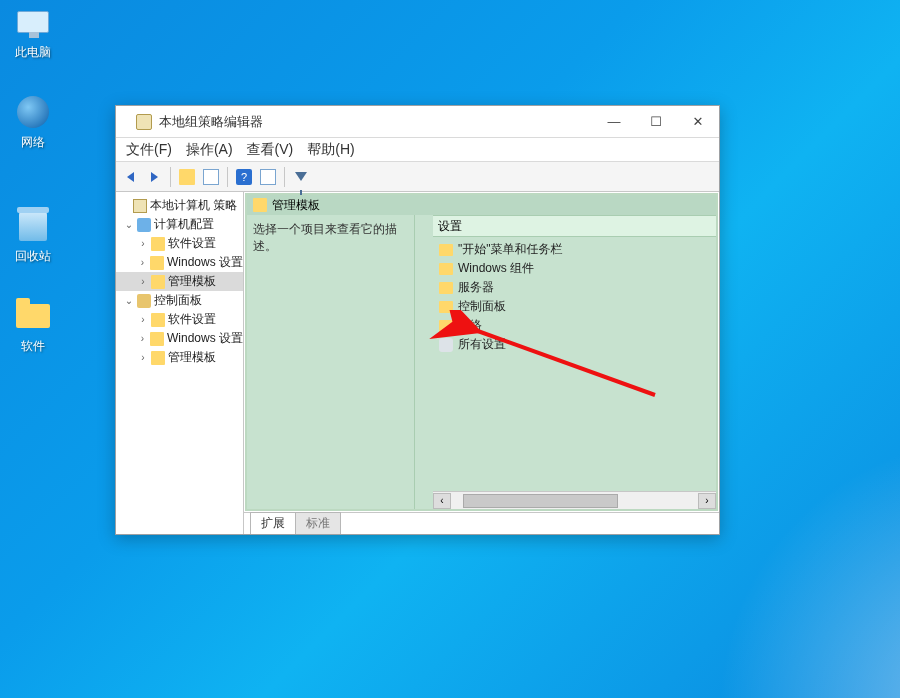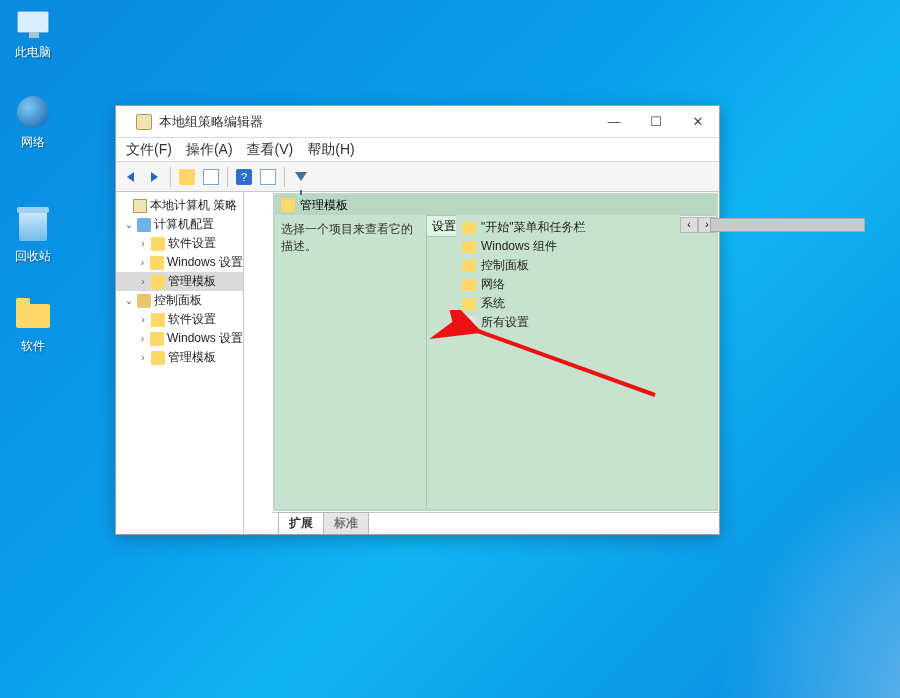--- a/index.html
+++ b/index.html
@@ -45,48 +45,48 @@
     .tb-sep { width:1px; height:20px; background:#c7c7c7; margin:0 3px; }
     .arrow-left{width:0;height:0;border-top:5px solid transparent;border-bottom:5px solid transparent;border-right:7px solid #2f66c3;}
     .arrow-right{width:0;height:0;border-top:5px solid transparent;border-bottom:5px solid transparent;border-left:7px solid #2f66c3;}
     .tb-icon{width:16px;height:16px;}
     .tb-folder{background:#ffd86a;border-radius:1px;}
     .tb-list{background:#fff;border:1px solid #7aa5d0;}
     .tb-q{background:#2a6fd0;border-radius:2px;color:#fff;font-size:11px;text-align:center;line-height:16px;}
     .tb-filter{width:0;height:0;border-left:6px solid transparent;border-right:6px solid transparent;border-top:9px solid #4a6e96;position:relative;}
     .tb-filter::after{content:"";position:absolute;left:-1px;top:9px;width:2px;height:5px;background:#4a6e96;}
 
-    .body { flex:1; display:flex; min-height:0;gap:28px; }
+    .body { flex:1; display:flex; min-height:0; }
     .tree-pane { width:128px; border-right:1px solid #c7c7c7; font-size:12px; padding-top:4px; overflow:hidden; }
     .tree-item { display:flex; align-items:center; gap:3px; padding:1px 0 1px 4px; white-space:nowrap; color:#222; }
     .tree-item.selected { background:#dadada; }
     .expander{width:10px;text-align:center;font-size:10px;color:#666;}
     .node-icon{width:14px;height:14px;flex-shrink:0;}
     .ni-gp{background:#efe3b5;border:1px solid #b29b4e;}
     .ni-pc{background:#6db1e8;border-radius:2px;}
     .ni-user{background:#e8c56d;border-radius:2px;}
     .ni-folder{background:#ffd86a;border-radius:1px;}
 
     .content-pane { flex:1; display:flex; flex-direction:column; background:#fff; }
     .content-area { flex:1; display:flex; flex-direction:column; border:2px solid #bcd9c1; margin:1px; background:#c7e2cf; min-height:0;}
     .content-header { height:20px; display:flex; align-items:center; gap:5px; padding-left:6px; font-size:12px; background:#b9d8c3; }
     .content-columns{flex:1;display:flex; min-height:0;}
-    .desc-col{width:152px;border-right:1px solid #a9cdb1;font-size:12px;color:#333;padding:6px;}
-    .list-col{flex:1;display:flex;flex-direction:row;min-height:0;}
+    .desc-col{width:168px;border-right:1px solid #a9cdb1;font-size:12px;color:#333;padding:6px;}
+    .list-col{flex:1;display:flex;flex-direction:column;min-height:0;margin-left:18px;}
     .list-header{height:22px;background:#def3e3;border-bottom:1px solid #a9cdb1;padding-left:5px;font-size:12px;display:flex;align-items:center;border-top:1px solid #a9cdb1;}
     .setting-list{flex:1;font-size:12px;padding-top:3px;}
     .setting-item{display:flex;align-items:center;gap:5px;padding:1px 6px;color:#222;}
     .si-folder{width:14px;height:12px;background:#ffd86a;border-radius:1px;}
     .si-light{width:14px;height:14px;background:#dde3e8;border-radius:3px;}
     .hscroll{height:18px;background:#f0f0f0;border-top:1px solid #c7c7c7;display:flex;align-items:center;}
     .hs-btn{width:18px;height:16px;background:#ddd;border:1px solid #bbb;text-align:center;font-size:10px;line-height:14px;}
     .hs-track{flex:1;height:16px;position:relative;}
     .hs-thumb{position:absolute;left:12px;top:1px;height:14px;width:155px;background:#c9c9c9;border:1px solid #aaa;}
 
-    .tab-bar{height:22px;display:flex;align-items:flex-end;padding-left:6px;font-size:12px;border-top:1px solid #c7c7c7;font-weight:bold;}
+    .tab-bar{height:22px;display:flex;align-items:flex-end;padding-left:6px;font-size:12px;border-top:1px solid #c7c7c7;}
     .tab{padding:2px 10px;border:1px solid #b7b7b7;border-bottom:none;background:#fff;margin-right:-1px;color:#333;}
     .tab.inactive{background:#e5e5e5;color:#777;}
 
     
     .arrow-svg{position:absolute;left:420px;top:310px;width:260px;height:100px;pointer-events:none;}
 
     
     .streak{position:absolute;right:-60px;bottom:-40px;width:420px;height:420px;
       background: radial-gradient(circle at 100% 100%, rgba(255,255,255,0.45), rgba(255,255,255,0) 45%);
       transform:rotate(-8deg);}
@@ -237,29 +237,29 @@
               <div class="setting-item">
                 <div class="si-folder"></div>
                 <span>"开始"菜单和任务栏</span>
               </div>
               <div class="setting-item">
                 <div class="si-folder"></div>
                 <span>Windows 组件</span>
               </div>
               <div class="setting-item">
                 <div class="si-folder"></div>
+                <span>服务器</span>
+              </div>
+              <div class="setting-item">
+                <div class="si-folder"></div>
                 <span>控制面板</span>
               </div>
               <div class="setting-item">
                 <div class="si-folder"></div>
                 <span>网络</span>
-              </div>
-              <div class="setting-item">
-                <div class="si-folder"></div>
-                <span>系统</span>
               </div>
               <div class="setting-item">
                 <div class="si-light"></div>
                 <span>所有设置</span>
               </div>
             </div>
             <div class="hscroll">
               <div class="hs-btn">‹</div>
               <div class="hs-track">
                   <div class="hs-thumb"></div>

